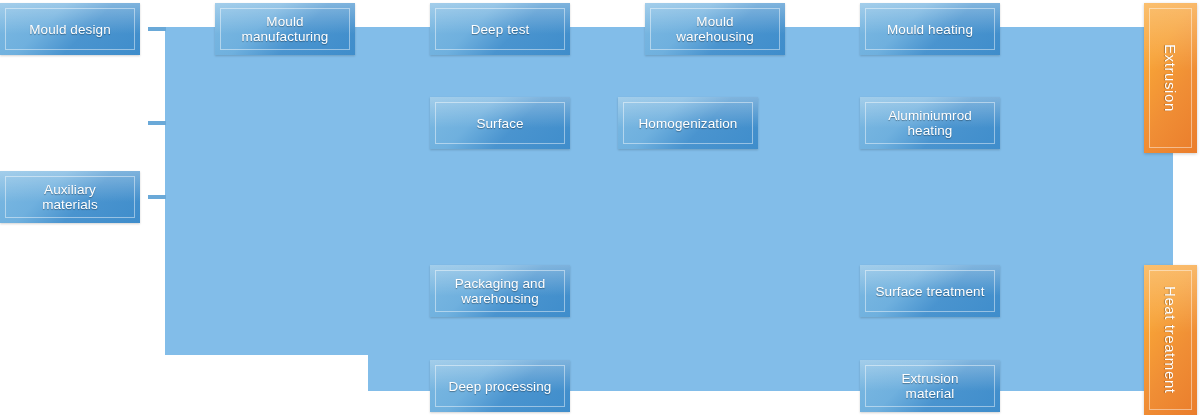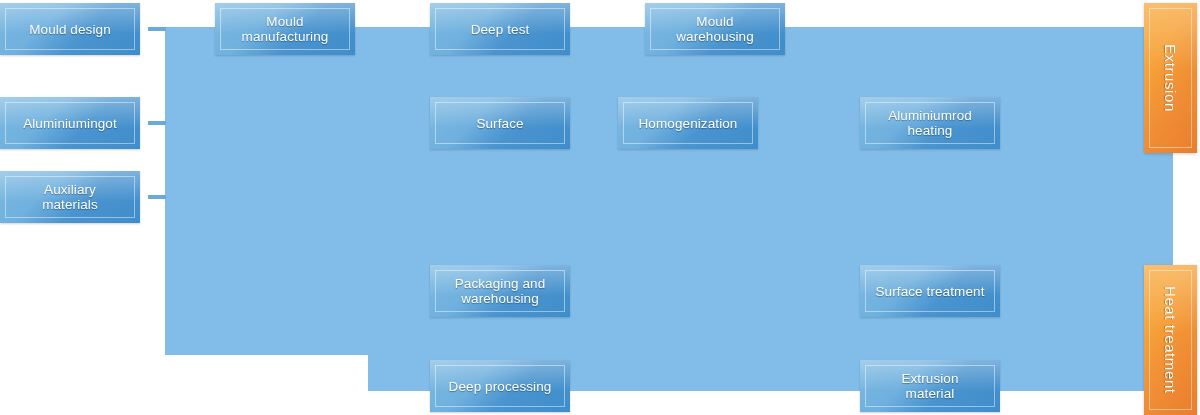--- a/index.html
+++ b/index.html
@@ -108,25 +108,20 @@
 
   <div class="dash" style="left:148px;top:27px;"></div>
   <div class="dash" style="left:148px;top:121px;"></div>
   <div class="dash" style="left:148px;top:195px;"></div>
 
   <div class="node" style="left:0px;top:3px;">
     <div class="inner">
       <span class="lbl">Mould design</span>
     </div>
   </div>
-  <div class="node" style="left:0px;top:97px;">
-    <div class="inner">
-      <span class="lbl">Aluminiumingot</span>
-    </div>
-  </div>
   <div class="node" style="left:0px;top:171px;">
     <div class="inner">
       <span class="lbl">Auxiliary
 materials</span>
     </div>
   </div>
 
   <div class="node" style="left:215px;top:3px;">
     <div class="inner">
       <span class="lbl">Mould
@@ -137,20 +132,25 @@
     <div class="inner">
       <span class="lbl">Deep test</span>
     </div>
   </div>
   <div class="node" style="left:645px;top:3px;">
     <div class="inner">
       <span class="lbl">Mould
 warehousing</span>
     </div>
   </div>
+  <div class="node" style="left:860px;top:3px;">
+    <div class="inner">
+      <span class="lbl">Mould heating</span>
+    </div>
+  </div>
 
   <div class="node" style="left:430px;top:97px;">
     <div class="inner">
       <span class="lbl">Surface</span>
     </div>
   </div>
   <div class="node" style="left:618px;top:97px;">
     <div class="inner">
       <span class="lbl">Homogenization</span>
     </div>

